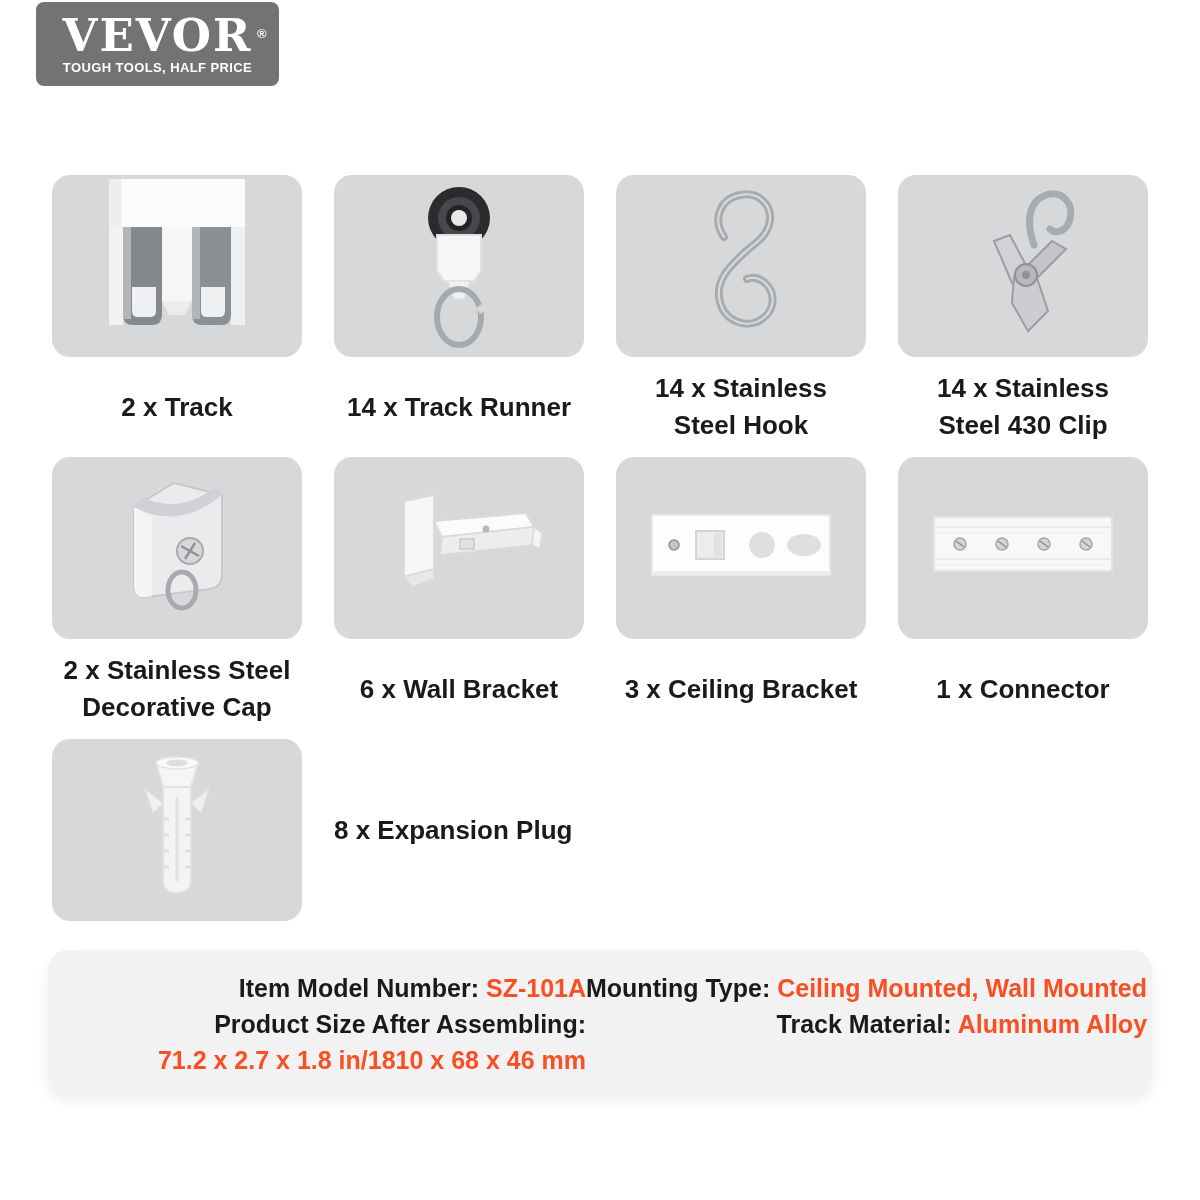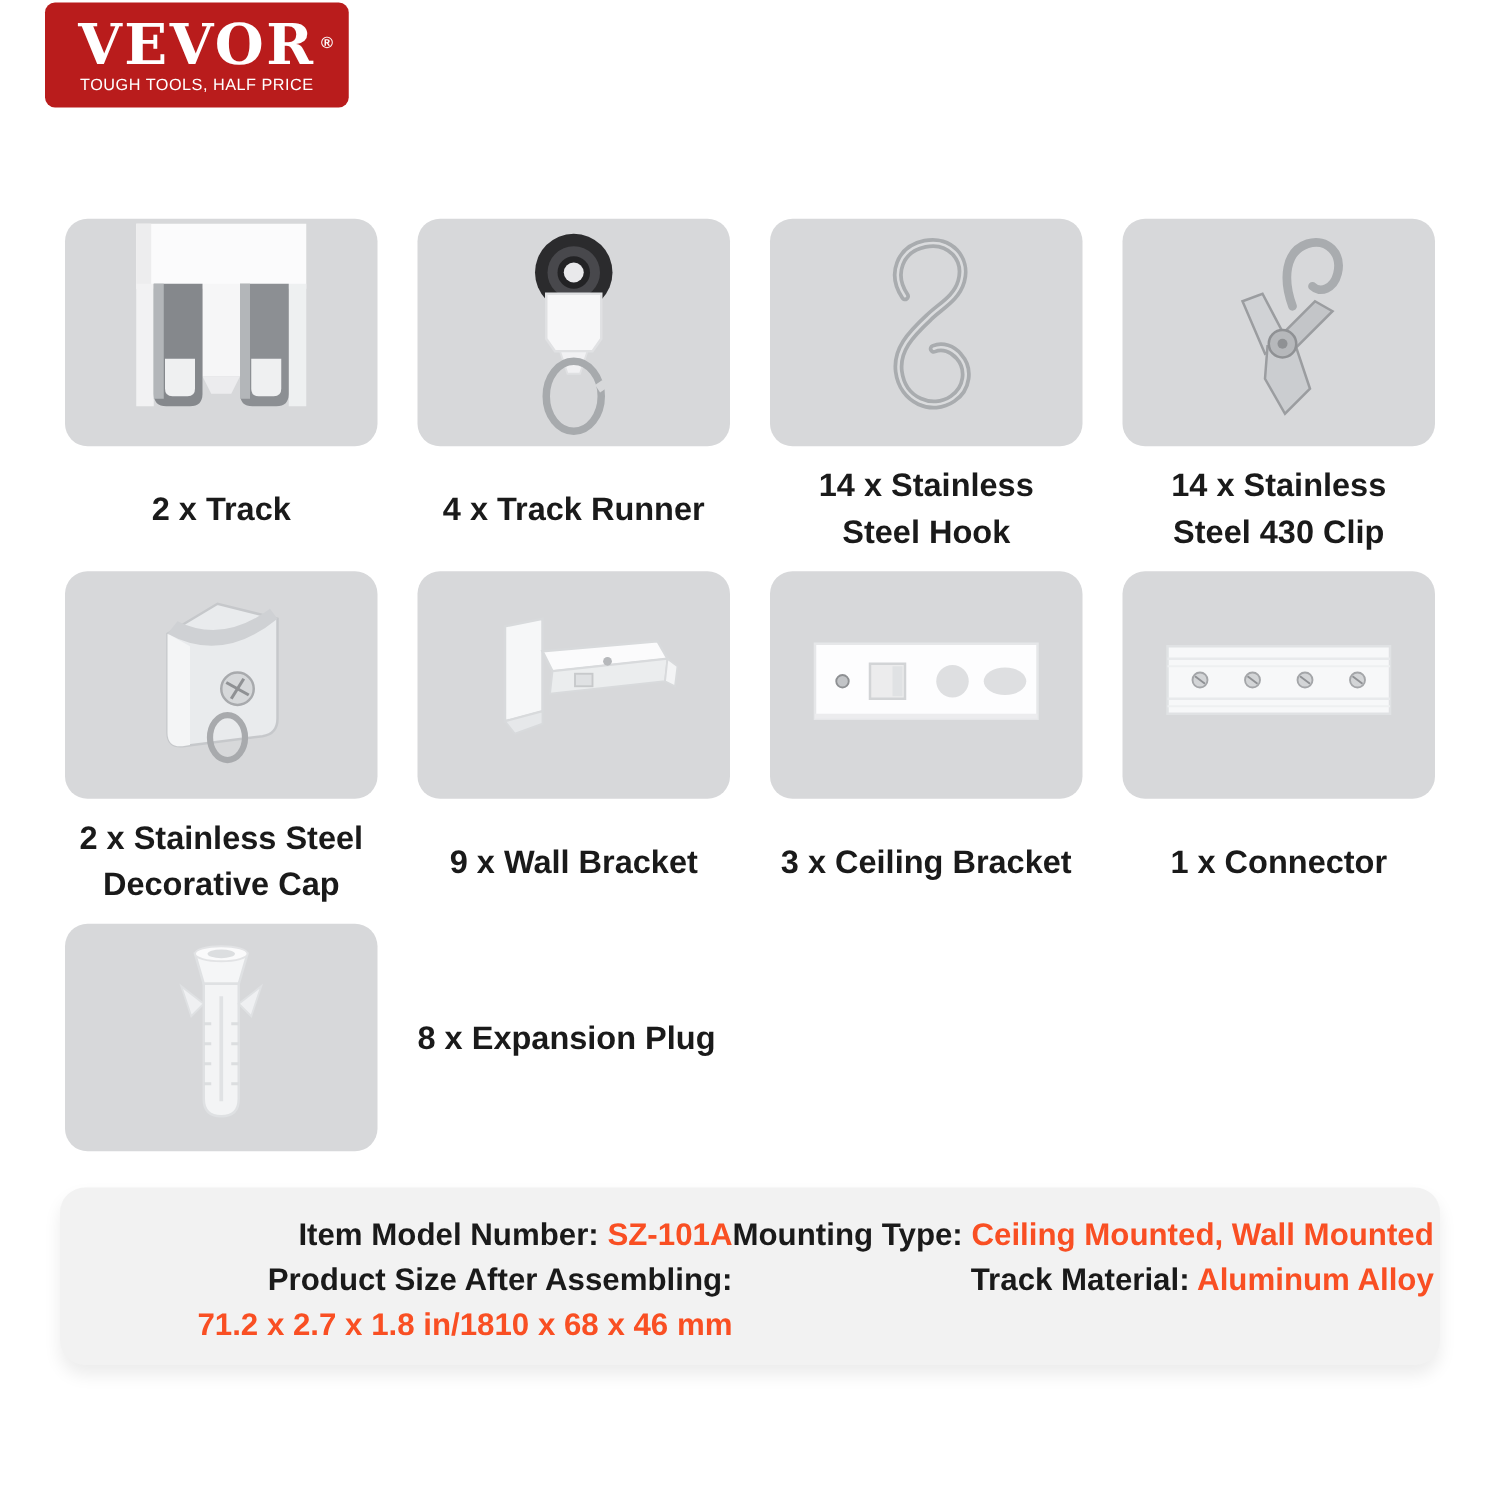--- a/index.html
+++ b/index.html
@@ -2,26 +2,26 @@
 <html><head>
 <meta charset="utf-8">
 <style>
   * { margin:0; padding:0; box-sizing:border-box; }
   html,body { background:#ffffff; }
   body { font-family:"Liberation Sans","DejaVu Sans",sans-serif; }
   .page { position:relative; width:1200px; height:1200px; background:#ffffff; overflow:hidden; }
 
   
   .logo { position:absolute; left:36px; top:2px; width:243px; height:84px;
-          background:#b91c1c; border-radius:8px; color:#fff;
+          background:#737373; border-radius:8px; color:#fff;
           display:flex; flex-direction:column; align-items:center; justify-content:center; }
   .logo-word { font-family:"DejaVu Serif","Liberation Serif",serif; font-weight:900;
                font-size:45px; line-height:46px; letter-spacing:2px; position:relative; }
   .logo-reg { position:absolute; top:-2px; right:-16px; font-size:13px; font-family:"Liberation Sans",sans-serif; }
-  .logo-tagline { font-size:13px; font-weight:normal; letter-spacing:0.4px; margin-top:1px; }
+  .logo-tagline { font-size:13px; font-weight:bold; letter-spacing:0.4px; margin-top:1px; }
 
   
   .parts { position:absolute; left:52px; top:143px; width:1096px;
            display:grid; grid-template-columns:repeat(4,250px); column-gap:32px;margin-top:32px; }
   .tile { width:250px; height:182px; background:#D7D8DA; border-radius:18px; overflow:hidden; flex:0 0 auto; }
   .tile svg { display:block; }
   .caption { height:100px; display:flex; flex-direction:column; align-items:center; justify-content:center;
              text-align:center; font-size:26px; font-weight:bold; color:#1A1A1A; line-height:37px; }
   .cell-wide { grid-column:span 2; display:flex; align-items:center; }
   .side-caption { margin-left:32px; width:250px; font-size:26px; font-weight:bold;
@@ -79,21 +79,21 @@
           <circle cx="125" cy="43" r="21" fill="#48484c"></circle>
           <circle cx="125" cy="43" r="13" fill="#232325"></circle>
           <circle cx="125" cy="43" r="8" fill="#e9e9eb"></circle>
           <path d="M103,60 h44 v36 l-7,10 h-30 l-7,-10 z" fill="#f7f7f8" stroke="#e0e1e3" stroke-width="2"></path>
           <polygon points="114,106 136,106 130,124 120,124" fill="#f1f1f3" stroke="#e0e1e3" stroke-width="1.5"></polygon>
           <ellipse cx="125" cy="142" rx="22" ry="28" fill="none" stroke="#a7aaad" stroke-width="6"></ellipse>
           <line x1="145" y1="131" x2="149" y2="137" stroke="#d7d8da" stroke-width="7"></line>
         </svg>
       </div>
       <div class="caption">
-        <span>4 x Track Runner</span>
+        <span>14 x Track Runner</span>
       </div>
     </div>
 
     <div class="cell">
       <div class="tile">
         <svg width="250" height="182" viewBox="0 0 250 182">
           <path d="M108,62 C96,44 104,24 124,20 C144,16 158,32 153,50 C149,64 136,70 127,79 C112,93 101,105 103,122 C106,146 130,155 146,144 C158,136 160,120 151,110 C146,104 138,101 131,104" fill="none" stroke="#a9acaf" stroke-width="8" stroke-linecap="round"></path>
           <path d="M108,62 C96,44 104,24 124,20 C144,16 158,32 153,50 C149,64 136,70 127,79 C112,93 101,105 103,122 C106,146 130,155 146,144 C158,136 160,120 151,110 C146,104 138,101 131,104" fill="none" stroke="#e7e8ea" stroke-width="2" stroke-linecap="round" opacity="0.8"></path>
         </svg>
       </div>
@@ -144,21 +144,21 @@
           <polygon points="70,44 100,38 100,112 70,120" fill="#f6f7f8" stroke="#d8dadc" stroke-width="2"></polygon>
           <polygon points="70,120 100,112 100,122 78,130" fill="#e6e8ea" stroke="#d8dadc" stroke-width="1.5"></polygon>
           <polygon points="100,64 192,56 200,70 108,80" fill="#fbfbfc" stroke="#d8dadc" stroke-width="2"></polygon>
           <polygon points="108,80 200,70 198,88 106,98" fill="#ebedee" stroke="#d8dadc" stroke-width="1.5"></polygon>
           <polygon points="200,70 208,76 206,92 198,88" fill="#f3f4f5" stroke="#d8dadc" stroke-width="1.5"></polygon>
           <rect x="126" y="82" width="14" height="10" fill="#dfe1e3" stroke="#c7c9cb" stroke-width="1.5"></rect>
           <circle cx="152" cy="72" r="3.5" fill="#b6b8bb"></circle>
         </svg>
       </div>
       <div class="caption">
-        <span>9 x Wall Bracket</span>
+        <span>6 x Wall Bracket</span>
       </div>
     </div>
 
     <div class="cell">
       <div class="tile">
         <svg width="250" height="182" viewBox="0 0 250 182">
           <rect x="36" y="58" width="178" height="60" fill="#fdfdfe" stroke="#e6e7e9" stroke-width="2"></rect>
           <rect x="36" y="114" width="178" height="4" fill="#ececee"></rect>
           <circle cx="58" cy="88" r="5" fill="#c2c4c7" stroke="#8e9093" stroke-width="1.5"></circle>
           <rect x="80" y="74" width="28" height="28" fill="#ececed" stroke="#d2d4d6" stroke-width="2"></rect>

